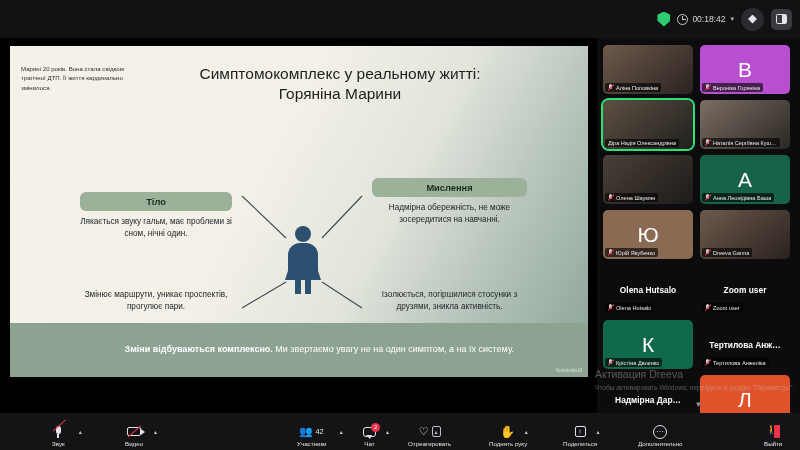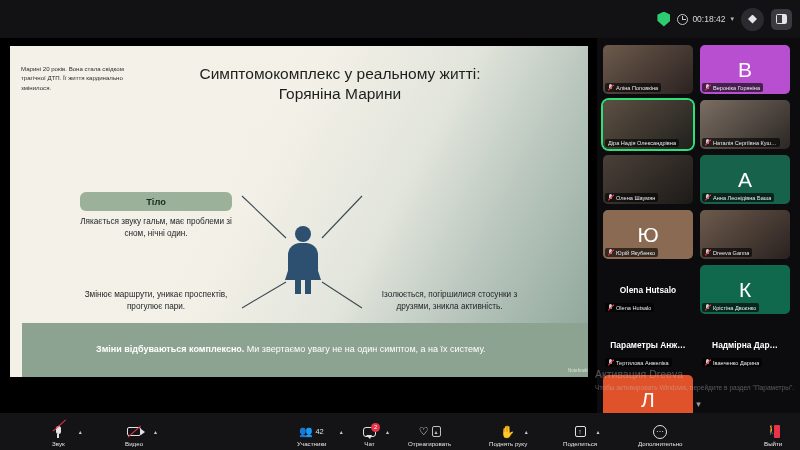--- a/index.html
+++ b/index.html
@@ -40,21 +40,21 @@
   .n-br { left:362px; top:238px; width:155px; }
 
   .figure { position:absolute; left:271px; top:180px; width:44px; height:68px; }
   .f-head { position:absolute; left:14px; top:0; width:16px; height:16px; border-radius:50%; background:#2d4f70; }
   .f-torso { position:absolute; left:7px; top:17px; width:30px; height:32px; background:#2d4f70; border-radius:12px 12px 3px 3px; }
   .f-skirt { position:absolute; left:4px; top:34px; width:36px; height:20px; background:#2d4f70; clip-path:polygon(18% 0,82% 0,100% 100%,0 100%); }
   .f-l1 { position:absolute; left:14px; top:52px; width:6px; height:16px; background:#2d4f70; }
   .f-l2 { position:absolute; left:24px; top:52px; width:6px; height:16px; background:#2d4f70; }
   .conn { position:absolute; left:0; top:0; width:578px; height:331px; pointer-events:none; }
 
-  .banner { position:absolute; left:12px; bottom:0; width:578px; height:54px; background:#8ca391; display:flex; flex-direction:column; align-items:center; justify-content:center; text-align:left; }
+  .banner { position:absolute; left:0; bottom:0; width:578px; height:54px; background:#8ca391; display:flex; flex-direction:column; align-items:center; justify-content:center; text-align:right; }
   .banner .bt { font-size:9px; color:#fff; line-height:1.45; width:430px; }
   .banner .bt b { font-weight:700; }
   .wm { position:absolute; right:6px; bottom:4px; font-size:4.6px; color:#e6ece7; opacity:.85; }
 
   
   .panel { position:absolute; left:597px; top:38px; width:203px; height:375px; background:#0c0c0e; padding:7px 6px 0 6px; }
   .pgrid { display:flex; flex-wrap:wrap; gap:6px 7px; }
   .tile { width:90px; height:49px; position:relative; }
   .tile .av { width:100%; height:100%; border-radius:5px; display:flex; align-items:center; justify-content:center; overflow:hidden; }
   .tile.speaking .av { box-shadow:0 0 0 2px #2ce07a; border-radius:6px; }
@@ -134,20 +134,24 @@
 
       <div class="title">
         <div>Симптомокомплекс у реальному житті:</div>
         <div>Горяніна Марини</div>
       </div>
 
       <div class="node n-tl">
         <div class="cap">Тіло</div>
         <div class="body">Лякається звуку гальм, має проблеми зі сном, нічні один.</div>
       </div>
+      <div class="node n-tr">
+        <div class="cap">Мислення</div>
+        <div class="body">Надмірна обережність, не може зосередитися на навчанні.</div>
+      </div>
       <div class="node n-bl">
         <div class="body">Змінює маршрути, уникає проспектів, прогулює пари.</div>
       </div>
       <div class="node n-br">
         <div class="body">Ізолюється, погіршилися стосунки з друзями, зникла активність.</div>
       </div>
 
       <div class="figure">
         <div class="f-head"></div>
           <div class="f-torso"></div>
@@ -230,32 +234,41 @@
         </div>
         <div class="tile namecard">
           <div class="av">
             <div class="bigname">Olena Hutsalo</div>
           </div>
           <div class="nm">
             <span class="mute"></span>
             <span>Olena Hutsalo</span>
           </div>
         </div>
+        <div class="tile namecard">
+          <div class="av">
+            <div class="bigname">Zoom user</div>
+          </div>
+          <div class="nm">
+            <span class="mute"></span>
+            <span>Zoom user</span>
+          </div>
+        </div>
         <div class="tile">
           <div class="av" style="background: rgb(16, 104, 77);">
             <span class="letter">К</span>
           </div>
           <div class="nm">
             <span class="mute"></span>
             <span>Крістіна Двоєнко</span>
           </div>
         </div>
         <div class="tile namecard">
           <div class="av">
-            <div class="bigname">Параметры  Анж…</div>
+            <div class="bigname">Тертилова  Анж…</div>
           </div>
           <div class="nm">
             <span class="mute"></span>
             <span>Тертилова Анжеліка</span>
           </div>
         </div>
         <div class="tile namecard">
           <div class="av">
             <div class="bigname">Надмірна  Дар…</div>
           </div>

